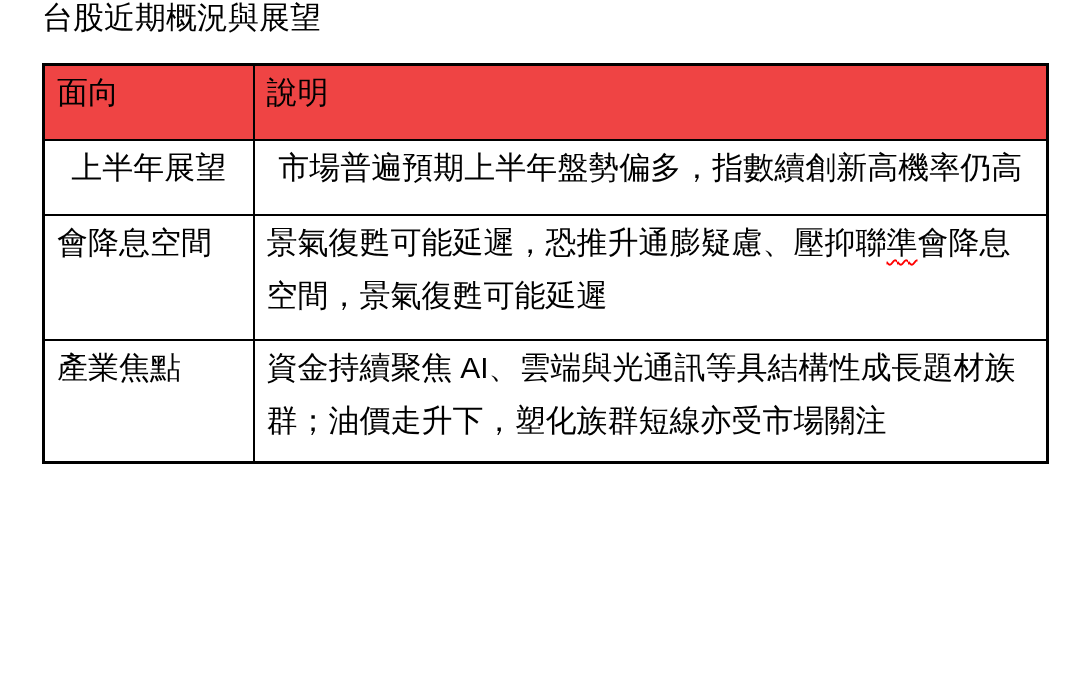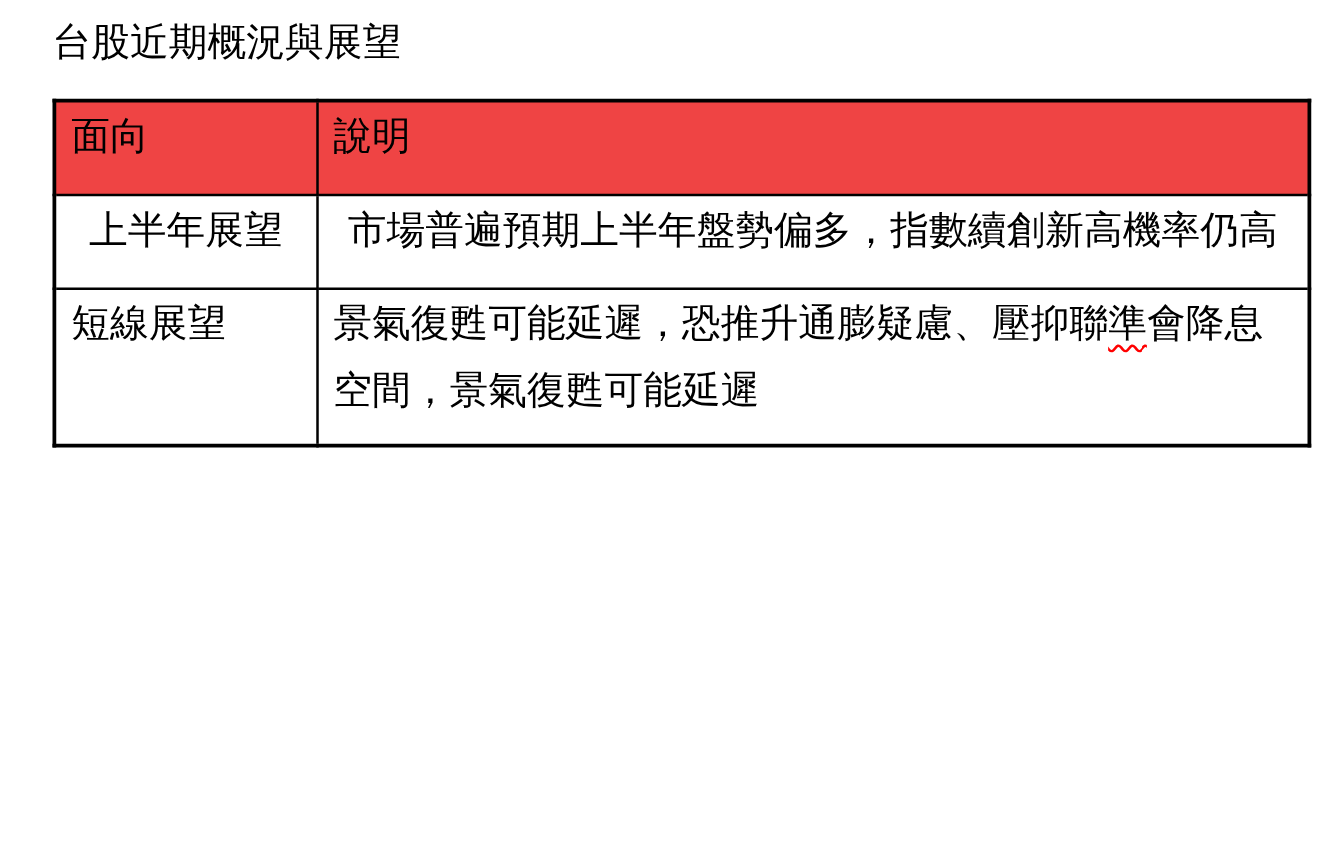--- a/index.html
+++ b/index.html
@@ -7,21 +7,21 @@
     width: 1073px;
     height: 681px;
     background: #ffffff;
     overflow: hidden;
   }
   body {
     font-family: "Liberation Serif", "DejaVu Serif", serif;
     color: #000000;
   }
   .page {
-    padding: 16px 0 0 42px;
+    padding: 0 0 0 42px;
   }
   .doc-title {
     font-size: 31px;
     font-weight: normal;
     line-height: 36px;
   }
   table.info-table {
     border-collapse: collapse;
     table-layout: fixed;
     width: 1004px;
@@ -83,22 +83,28 @@
       </tr>
     </thead>
     <tbody>
       <tr class="row-1">
         <td>上半年展望</td>
         <td>
           <span>市場普遍預期上半年盤勢偏多，指數續創新高機率仍高</span>
         </td>
       </tr>
       <tr class="row-2">
-        <td>短線展望</td>
+        <td>會降息空間</td>
         <td>
           <span>景氣復甦可能延遲，恐推升通膨疑慮、壓抑聯</span><span class="misspell">準</span><span>會降息空間，景氣復甦可能延遲</span>
+        </td>
+      </tr>
+      <tr class="row-4">
+        <td>產業焦點</td>
+        <td>
+          <span>資金持續聚焦 </span><span class="latin">AI</span><span>、雲端與光通訊等具結構性成長題材族群；油價走升下，塑化族群短線亦受市場關注</span>
         </td>
       </tr>
     </tbody>
   </table>
 
 
 </div>
 
 </body></html>

